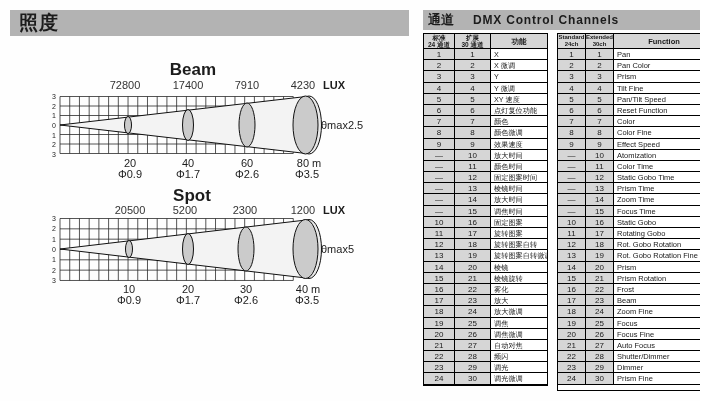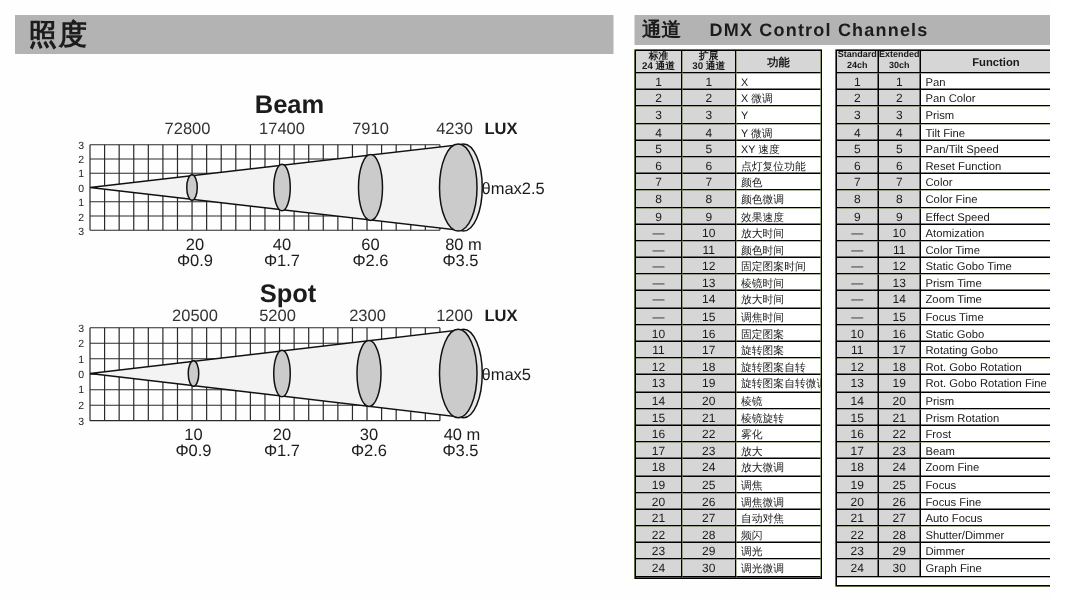--- a/index.html
+++ b/index.html
@@ -410,18 +410,18 @@
         <div class="num cell">27</div>
         <div class="fnc cell last">Auto Focus</div>
         <div class="num cell">22</div>
         <div class="num cell">28</div>
         <div class="fnc cell last">Shutter/Dimmer</div>
         <div class="num cell">23</div>
         <div class="num cell">29</div>
         <div class="fnc cell last">Dimmer</div>
         <div class="num cell">24</div>
         <div class="num cell">30</div>
-        <div class="fnc cell last">Graph Fine</div>
+        <div class="fnc cell last">Prism Fine</div>
         <div class="footer"></div>
       </div>
   </section>
 
 </div>
 
 </body></html>

